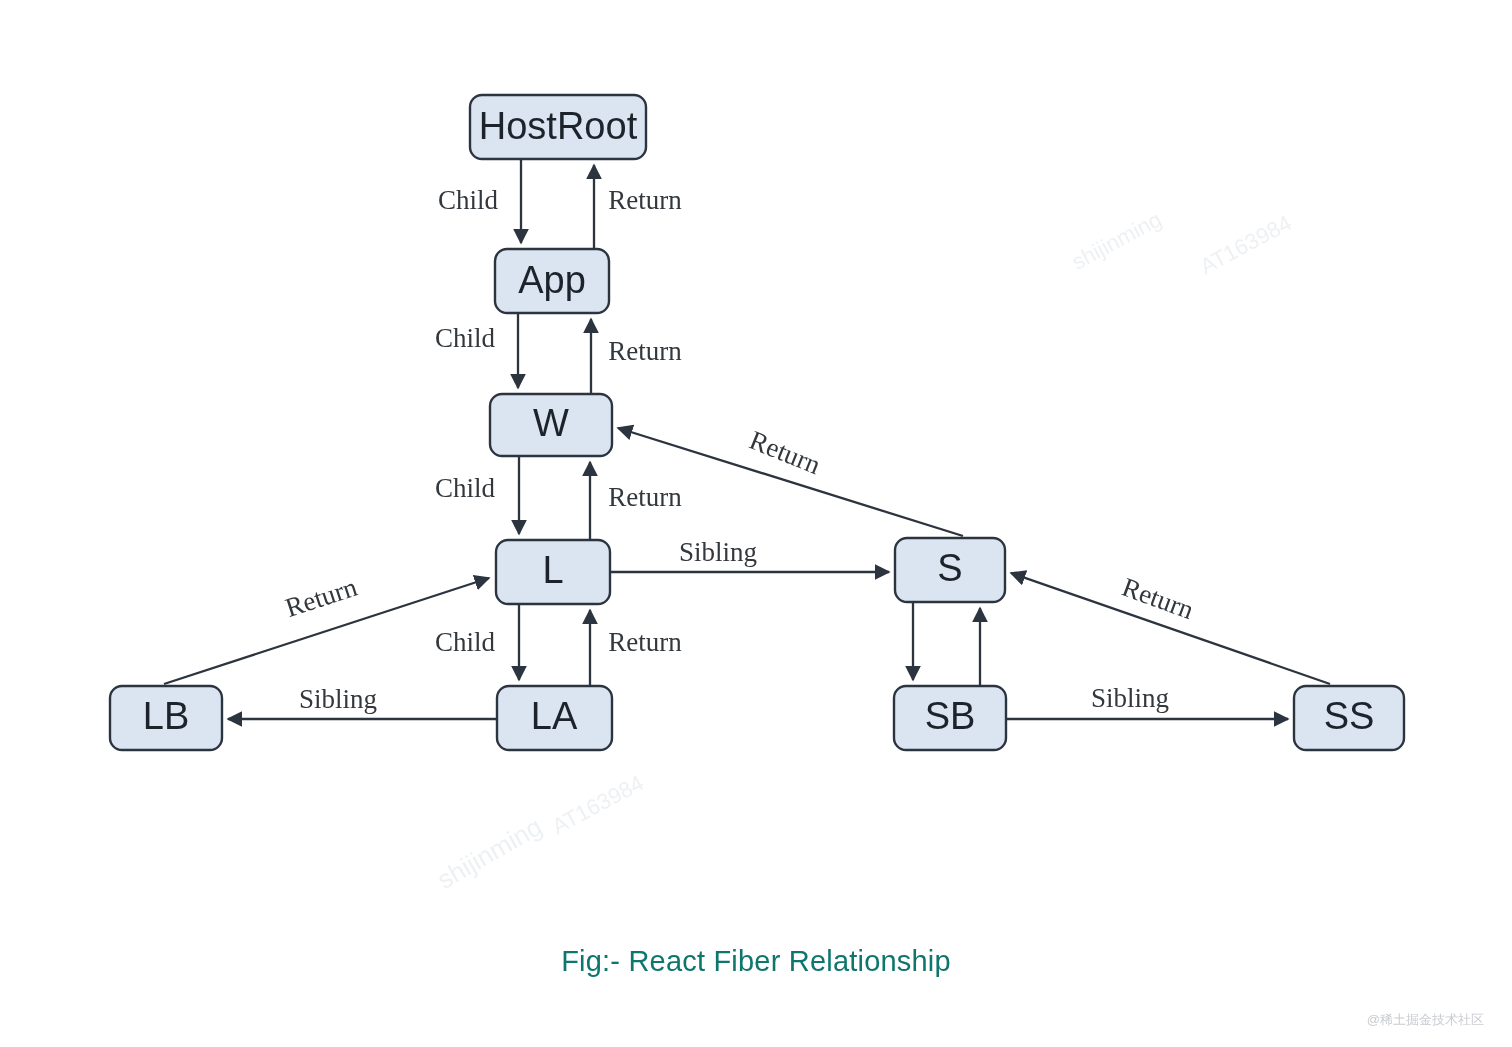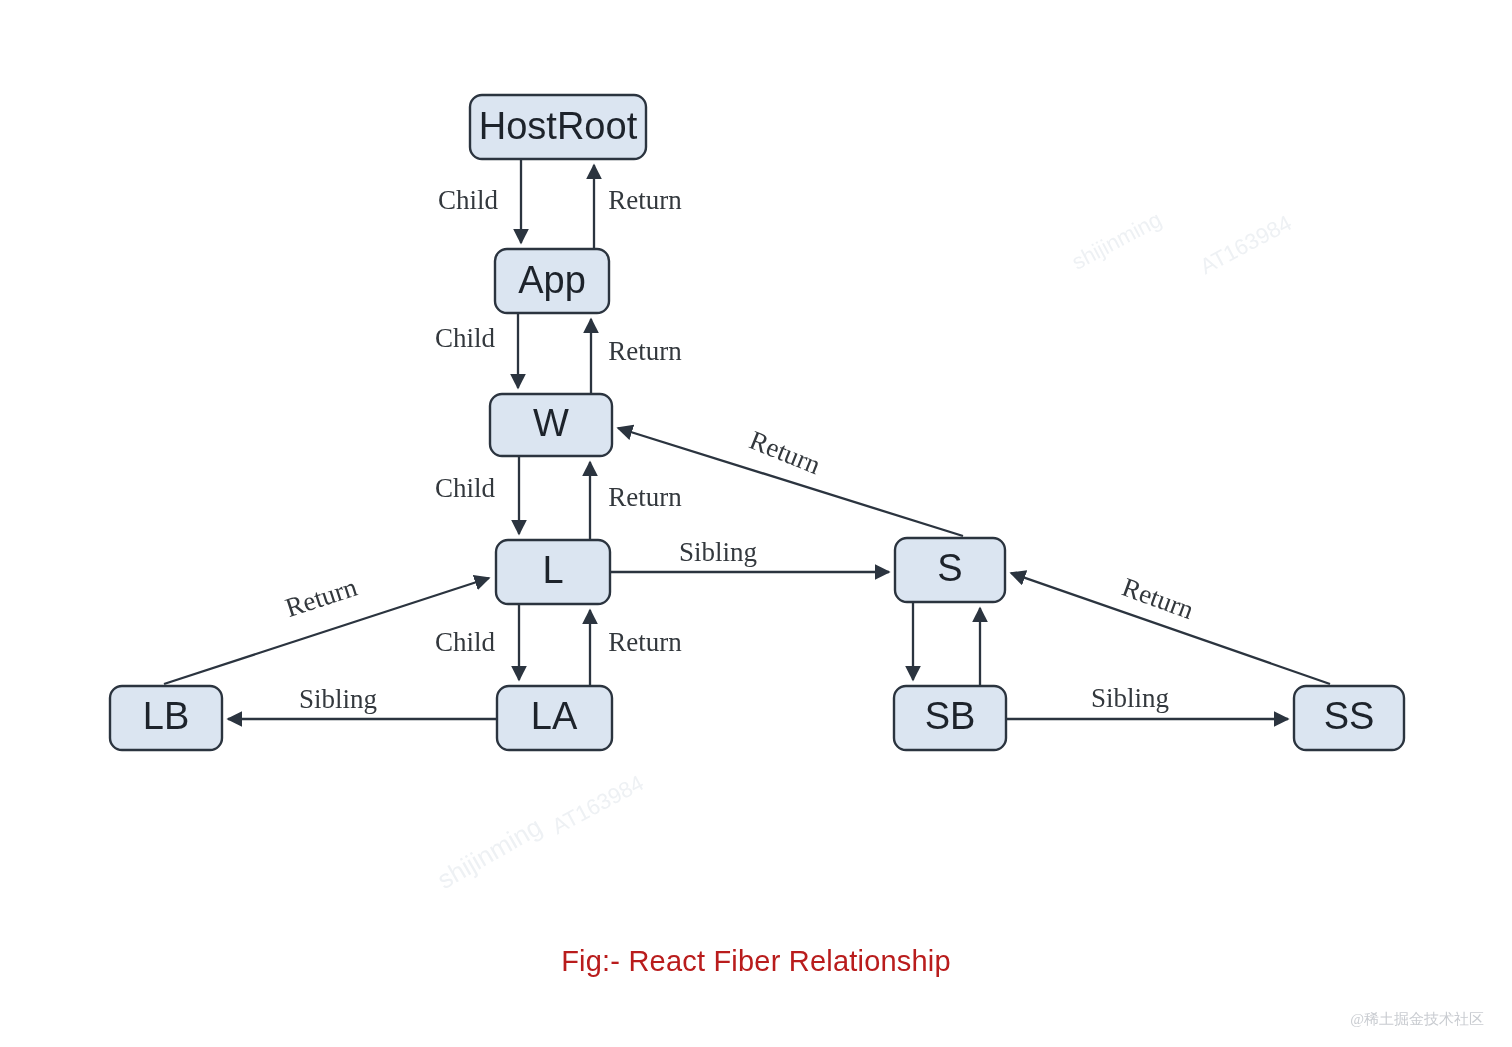--- a/index.html
+++ b/index.html
@@ -47,29 +47,29 @@
     dominant-baseline: middle;
   }
   .caption {
     position: absolute;
     left: 0;
     top: 945px;
     width: 1512px;
     text-align: center;
     font-family: "Liberation Sans", sans-serif;
     font-size: 29px;
-    color: #b91c1c;
+    color: #0f766e;
     letter-spacing: 0.2px;
   }
   .site-watermark {
     position: absolute;
     right: 28px;
     bottom: 18px;
-    font-family: Liberation Serif, serif;
-    font-size: 15px;
+    font-family: Liberation Sans, sans-serif;
+    font-size: 13px;
     color: #c9ccd1;
   }
   .ghost {
     position: absolute;
     font-family: "Liberation Sans", sans-serif;
     color: #eef1f4;
     white-space: nowrap;
     user-select: none;
     pointer-events: none;
   }

